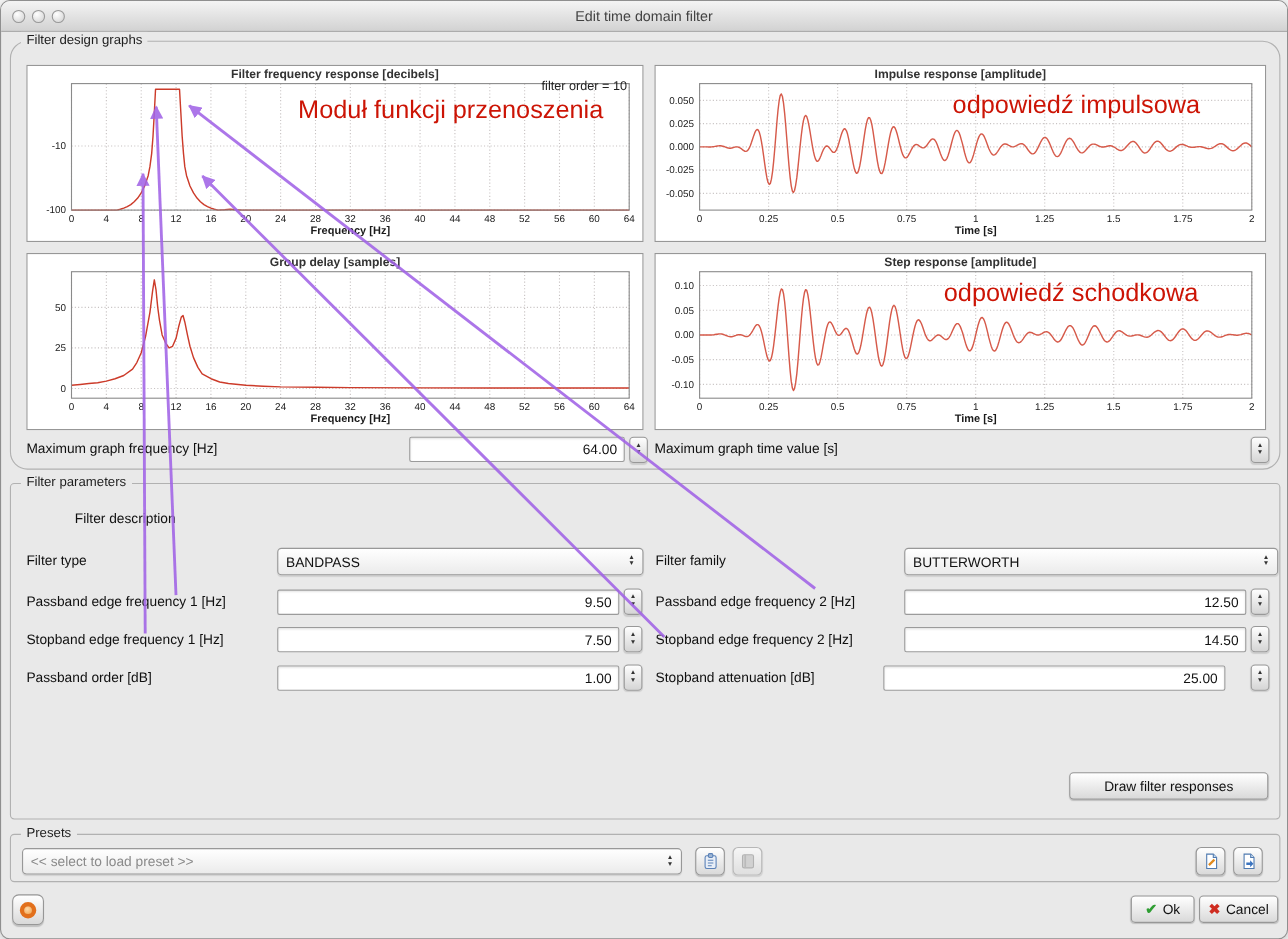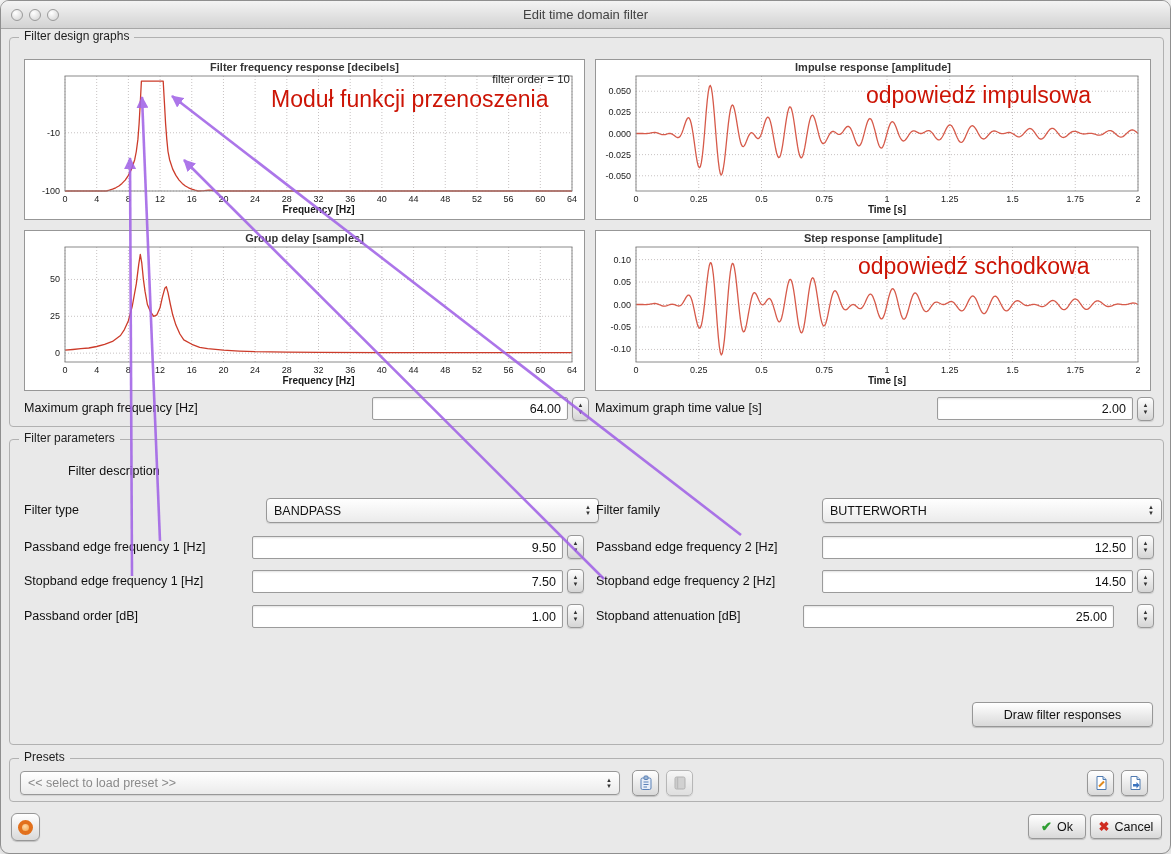--- a/index.html
+++ b/index.html
@@ -51,21 +51,21 @@
 
 <div id="win">
 
   <div class="titlebar">
     <div class="tl" style="left:10px;"></div>
     <div class="tl" style="left:28px;"></div>
     <div class="tl" style="left:46px;"></div>
     <div class="title">Edit time domain filter</div>
   </div>
 
-  <div class="groupbox" style="left:8px;top:36px;width:1155px;height:390px;">
+  <div class="groupbox" style="left:8px;top:36px;width:1155px;height:390px;border-radius:16px;">
     <div class="legend">Filter design graphs</div>
 
     <div class="panel" style="left:14px;top:21px;width:561px;height:161px;">
       <svg viewBox="0 0 559 159">
           <line x1="40" y1="16" x2="40" y2="131" stroke="#c7c2c2" stroke-dasharray="1 2"></line>
           <text x="40" y="142" font-size="9" text-anchor="middle" fill="#1a1a1a" font-weight="normal">0</text>
           <line x1="71.6875" y1="16" x2="71.6875" y2="131" stroke="#c7c2c2" stroke-dasharray="1 2"></line>
           <text x="71.6875" y="142" font-size="9" text-anchor="middle" fill="#1a1a1a" font-weight="normal">4</text>
           <line x1="103.375" y1="16" x2="103.375" y2="131" stroke="#c7c2c2" stroke-dasharray="1 2"></line>
           <text x="103.375" y="142" font-size="9" text-anchor="middle" fill="#1a1a1a" font-weight="normal">8</text>
@@ -236,34 +236,33 @@
     </div>
 
     <div class="lbl" style="left:14px;top:363px;">Maximum graph frequency [Hz]</div>
     <input class="inp num" style="left: 362px; top: 359px; width: 196px;" value="64.00">
     <div class="stepper" style="left:562px;top:359px;">
       <span>▲</span>
         <span>▼</span>
     </div>
 
     <div class="lbl" style="left:585px;top:363px;">Maximum graph time value [s]</div>
-    <input class="inp num" style="left: 927px; top: 359px; width: 196px;" value="2.00">
     <div class="stepper" style="left:1127px;top:359px;">
       <span>▲</span>
         <span>▼</span>
     </div>
   </div>
 
   <div class="groupbox" style="left:8px;top:438px;width:1155px;height:306px;">
     <div class="legend">Filter parameters</div>
 
     <div class="lbl" style="left:14px;top:24px;margin-left:44px;">Filter description</div>
 
     <div class="lbl" style="left:14px;top:63px;">Filter type</div>
-    <div class="combo" style="left:256px;top:58px;width:333px;">
+    <div class="combo" style="left:242px;top:58px;width:333px;">
       <span>BANDPASS</span>
       <span class="arr">
           <span>▲</span>
           <span>▼</span>
         </span>
     </div>
     <div class="lbl" style="left:586px;top:63px;">Filter family</div>
     <div class="combo" style="left:812px;top:58px;width:340px;">
       <span>BUTTERWORTH</span>
       <span class="arr">

